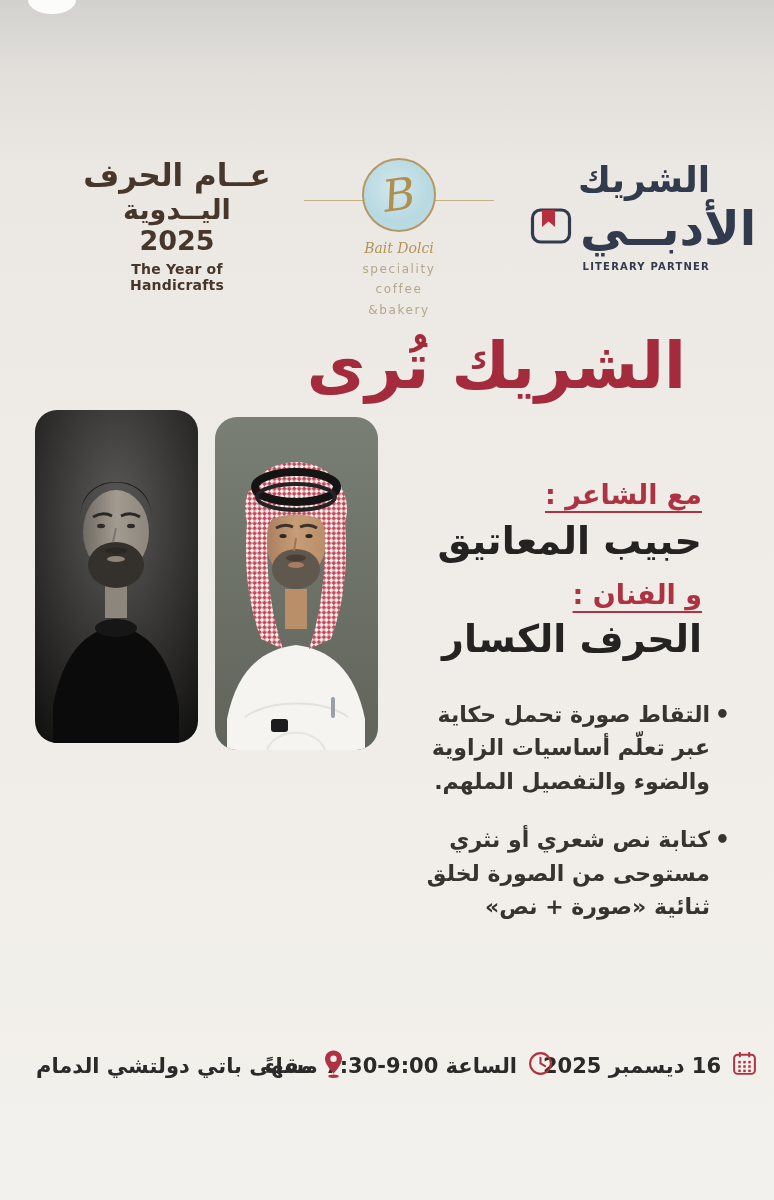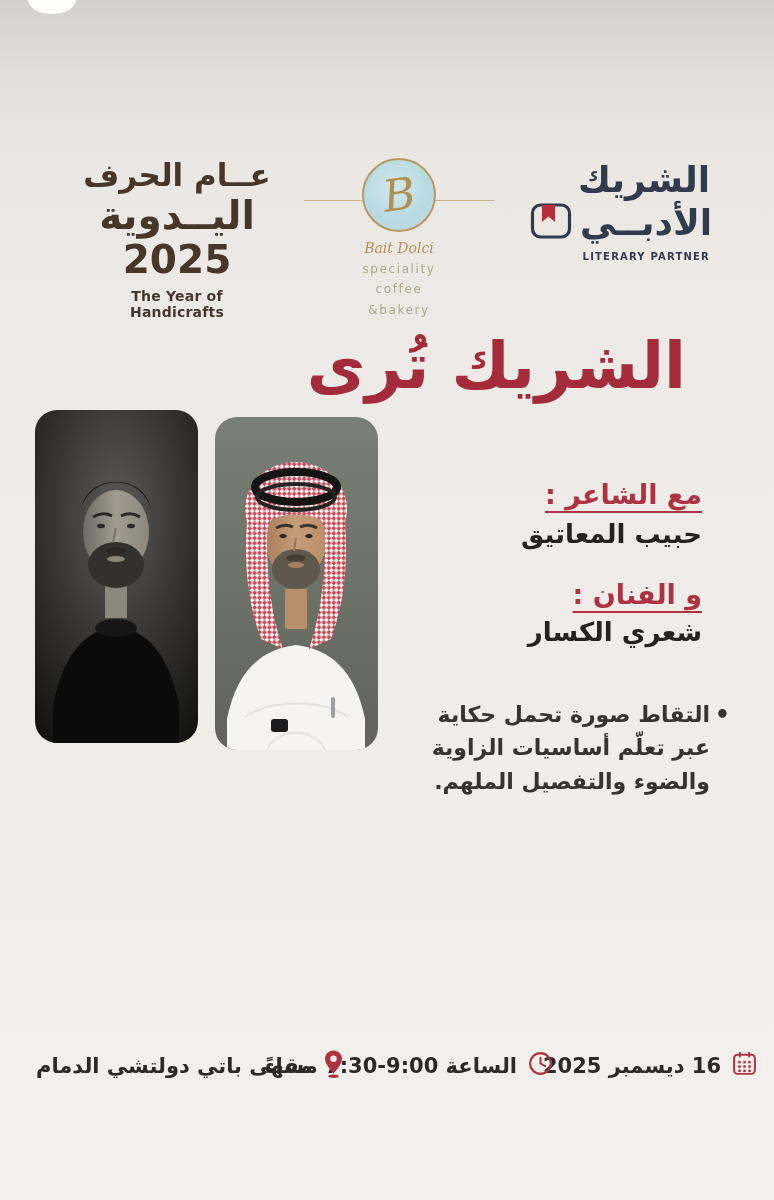--- a/index.html
+++ b/index.html
@@ -11,21 +11,21 @@
     background:linear-gradient(180deg,#d3d1ce 0%,#e2dfdb 6%,#ebe8e4 14%,#efece7 40%,#f1eee9 70%,#f3f1ed 100%);
     padding-left:48px;
   }
   .notch{ position:absolute; left:28px; top:-14px; width:48px; height:28px;
           background:#fcfcfb; border-radius:50%; }
 
   
   .logo-handicrafts{ position:absolute; left:82px; top:158px; width:190px;
           text-align:center; color:#47362a; direction:rtl; }
   .hc-l1{ font-size:31px; font-weight:800; line-height:1.15; }
-  .hc-l2{ font-size:39px; font-weight:800; line-height:1.15; }
+  .hc-l2{ font-size:27px; font-weight:800; line-height:1.15; }
   .hc-cap{ font-size:14px; font-weight:700; margin-top:5px; letter-spacing:.2px; }
 
   .logo-cafe{ position:absolute; left:334px; top:158px; width:130px; text-align:center; }
   .cafe-circle{ position:relative; width:74px; height:74px; margin:0 auto; border-radius:50%;
           border:2px solid #b49a62;
           background:radial-gradient(circle at 45% 40%, #d2e7ec 0%, #b7d9e1 60%, #c5e0e6 100%);
           display:flex; align-items:center; justify-content:center; }
   .cafe-flourish{ position:absolute; top:42px; left:-30px; width:190px; height:1px;
           background:#bfa46d; opacity:.8; }
   .cafe-initial{ font-family:"DejaVu Serif", serif; font-style:italic; font-size:44px;
@@ -33,39 +33,39 @@
   .cafe-name{ margin-top:8px; font-family:"DejaVu Serif", serif; font-style:italic;
           font-size:14px; color:#b49355; }
   .cafe-cap{ margin:3px auto 0; width:100px; font-size:12px; letter-spacing:1.6px;
           color:#b3a78c; line-height:1.7; text-transform:lowercase; }
 
   .logo-literary{ position:absolute; left:530px; top:160px; width:180px;
           color:#323a4e; direction:rtl; }
   .lit-l1{ font-size:36px; font-weight:800; line-height:1.1; text-align:right; padding-left:4px; }
   .lit-row{ direction:ltr; display:flex; align-items:center; justify-content:flex-start;
           gap:8px; margin-top:2px; }
-  .lit-l2{ font-size:36px; font-weight:800; line-height:1.1; }
+  .lit-l2{ font-size:48px; font-weight:800; line-height:1.1; }
   .lit-cap{ margin-top:7px; font-size:10px; font-weight:700; letter-spacing:1.2px;
           direction:ltr; text-align:right; }
 
   
   .title{ position:absolute; right:88px; top:328px; direction:rtl;
           font-size:64px; font-weight:700; color:#a32b3b; line-height:1.2; }
 
   
   .photo{ position:absolute; border-radius:22px; overflow:hidden; }
   .photo svg{ display:block; width:100%; height:100%; }
   .photo-left{ left:35px; top:410px; width:163px; height:333px; }
   .photo-right{ left:215px; top:417px; width:163px; height:333px; }
 
   
   .p-label{ position:absolute; right:72px; direction:rtl; font-size:27px; font-weight:700;
           color:#ad3342; text-decoration:underline; text-decoration-thickness:2px;
           text-underline-offset:7px; }
-  .p-name{ position:absolute; right:72px; direction:rtl; font-size:26px; font-weight:600;
+  .p-name{ position:absolute; right:72px; direction:rtl; font-size:38px; font-weight:600;
           color:#242321; }
   .speaker-label{ top:479px; } .speaker-name{ top:519px; }
   .artist-label{ top:579px; }  .artist-name{ top:617px; }
 
   
   .bullets{ position:absolute; right:44px; top:698px; width:320px; direction:rtl;
           list-style:none; color:#37342f; }
   .bullets li{ position:relative; padding-right:20px; margin-bottom:25px;
           font-size:22px; font-weight:600; line-height:1.52; text-align:right; }
   .bullets li::before{ content:"•"; position:absolute; right:0; top:-1px; font-size:24px; }
@@ -184,24 +184,25 @@
       <rect x="56" y="302" width="17" height="13" rx="3" fill="#1c1c1e"></rect>
       <rect x="116" y="280" width="4" height="21" rx="2" fill="#9aa0a6"></rect>
       <ellipse cx="81" cy="70" rx="41" ry="15" fill="none" stroke="#141414" stroke-width="8"></ellipse>
       <ellipse cx="81" cy="80" rx="39" ry="13" fill="none" stroke="#242424" stroke-width="4"></ellipse>
     </svg>
   </div>
 
   <div class="p-label speaker-label">مع الشاعر :</div>
   <div class="p-name speaker-name">حبيب المعاتيق</div>
   <div class="p-label artist-label">و الفنان :</div>
-  <div class="p-name artist-name">شعري الكسار</div>
+  <div class="p-name artist-name">الحرف الكسار</div>
 
   <ul class="bullets">
     <li>التقاط صورة تحمل حكاية عبر تعلّم أساسيات الزاوية والضوء والتفصيل الملهم.</li>
+    <li>كتابة نص شعري أو نثري مستوحى من الصورة لخلق ثنائية «صورة + نص»</li>
   </ul>
 
   <div class="f-item f-date">
     <span>
       <svg width="27" height="27" viewBox="0 0 26 26">
         <rect x="3" y="4.5" width="20" height="18.5" rx="3.5" fill="none" stroke="#ad3342" stroke-width="1.9"></rect>
         <line x1="8.5" y1="2" x2="8.5" y2="7" stroke="#ad3342" stroke-width="1.9"></line>
         <line x1="17.5" y1="2" x2="17.5" y2="7" stroke="#ad3342" stroke-width="1.9"></line>
         <g fill="#ad3342">
           <rect x="7" y="10.5" width="2.4" height="2.4"></rect>

